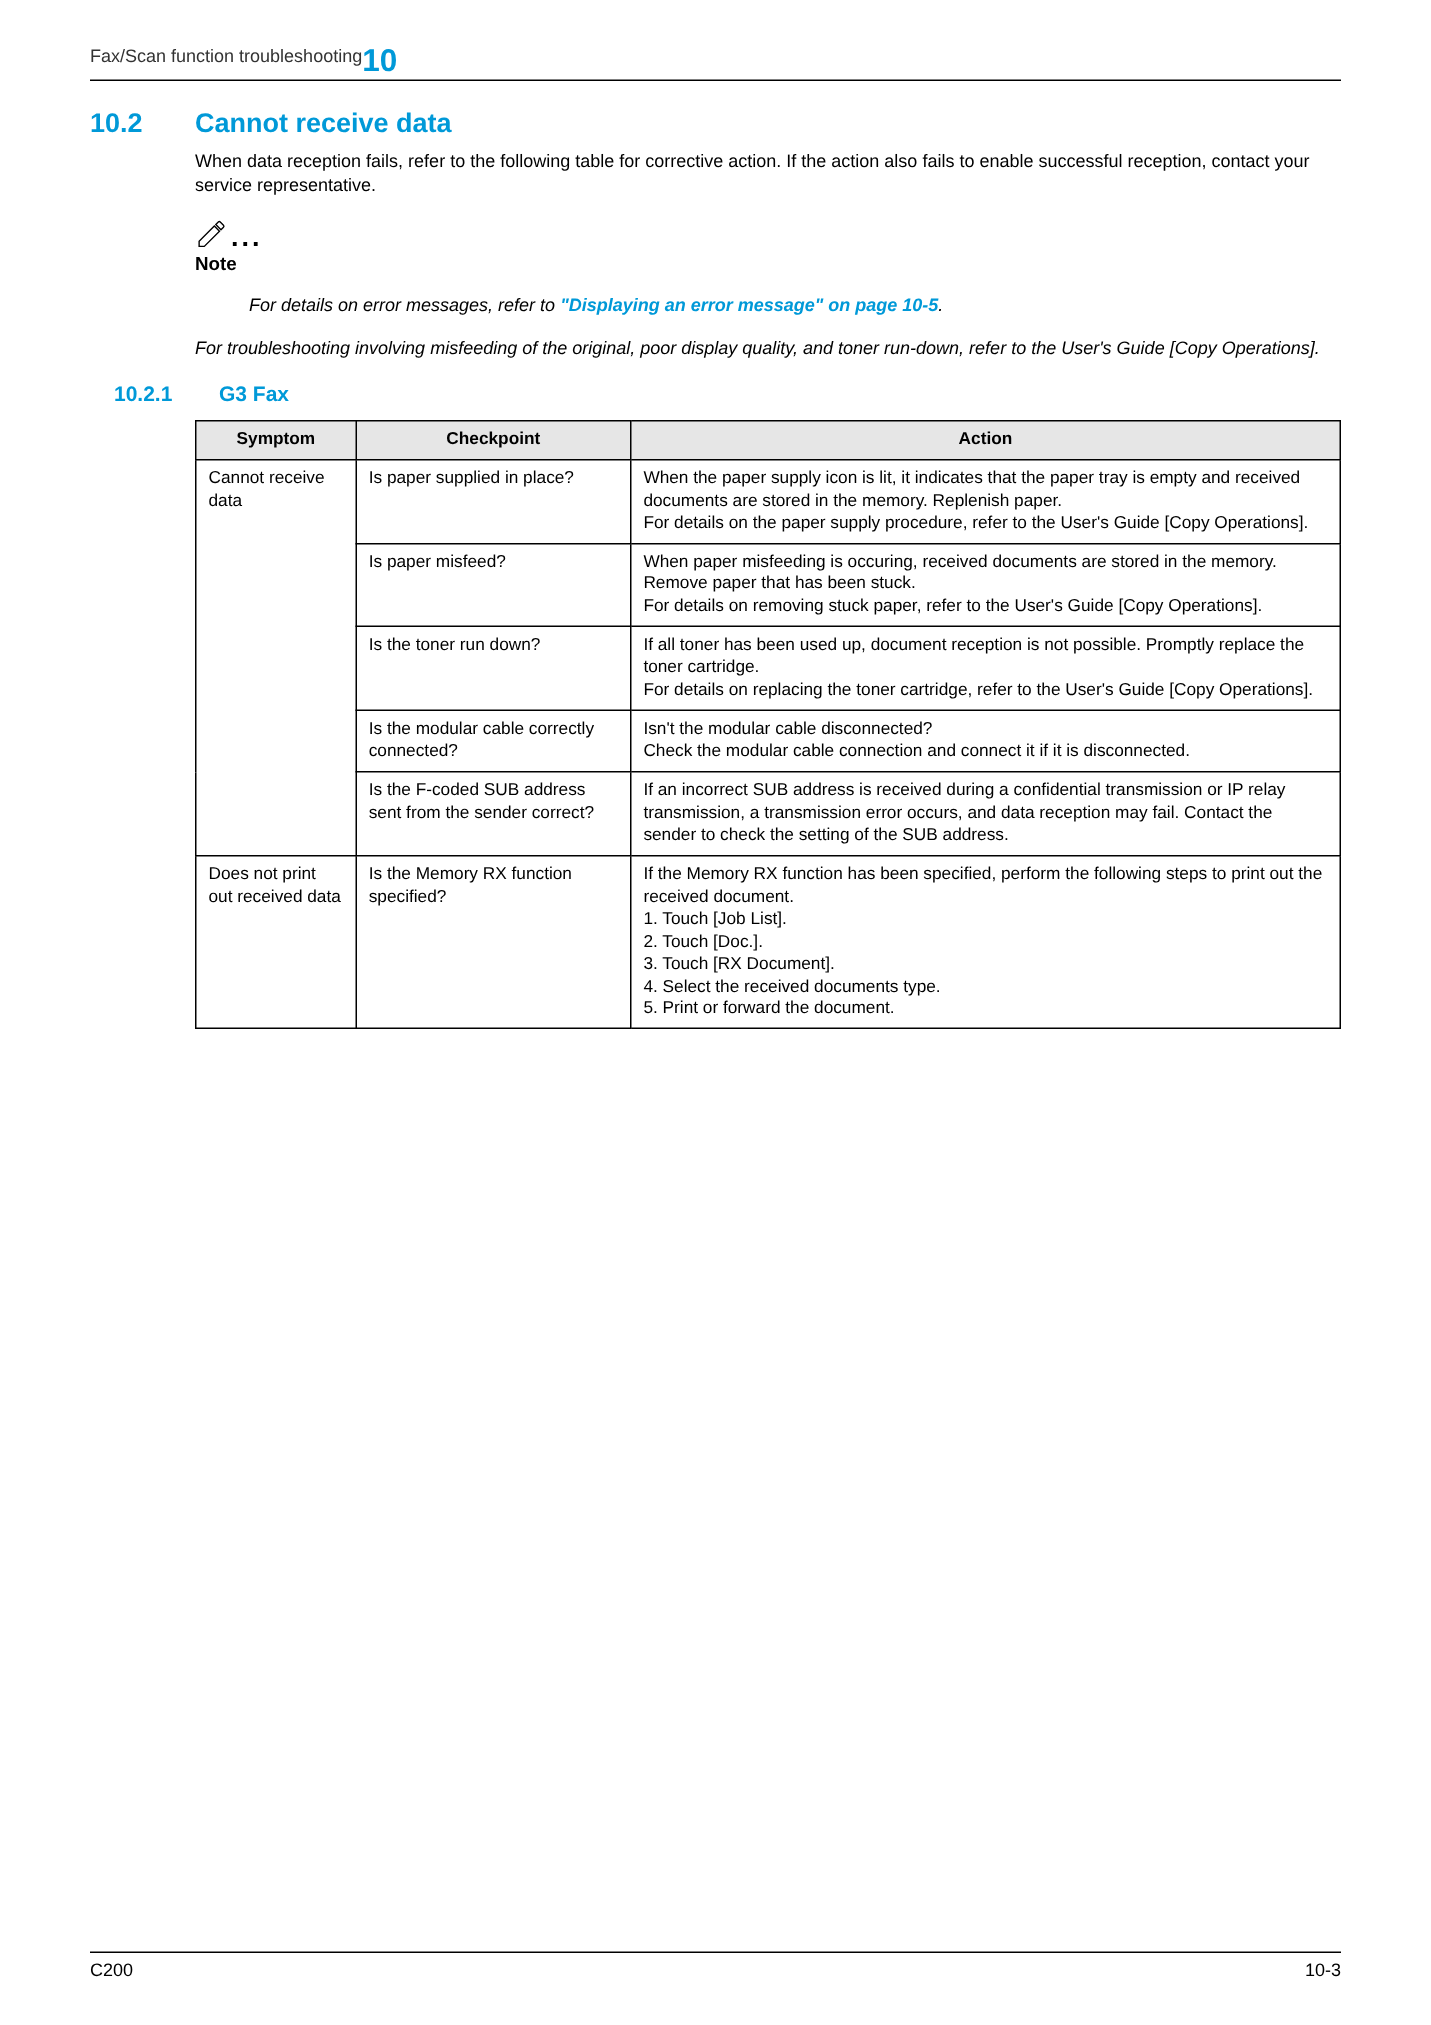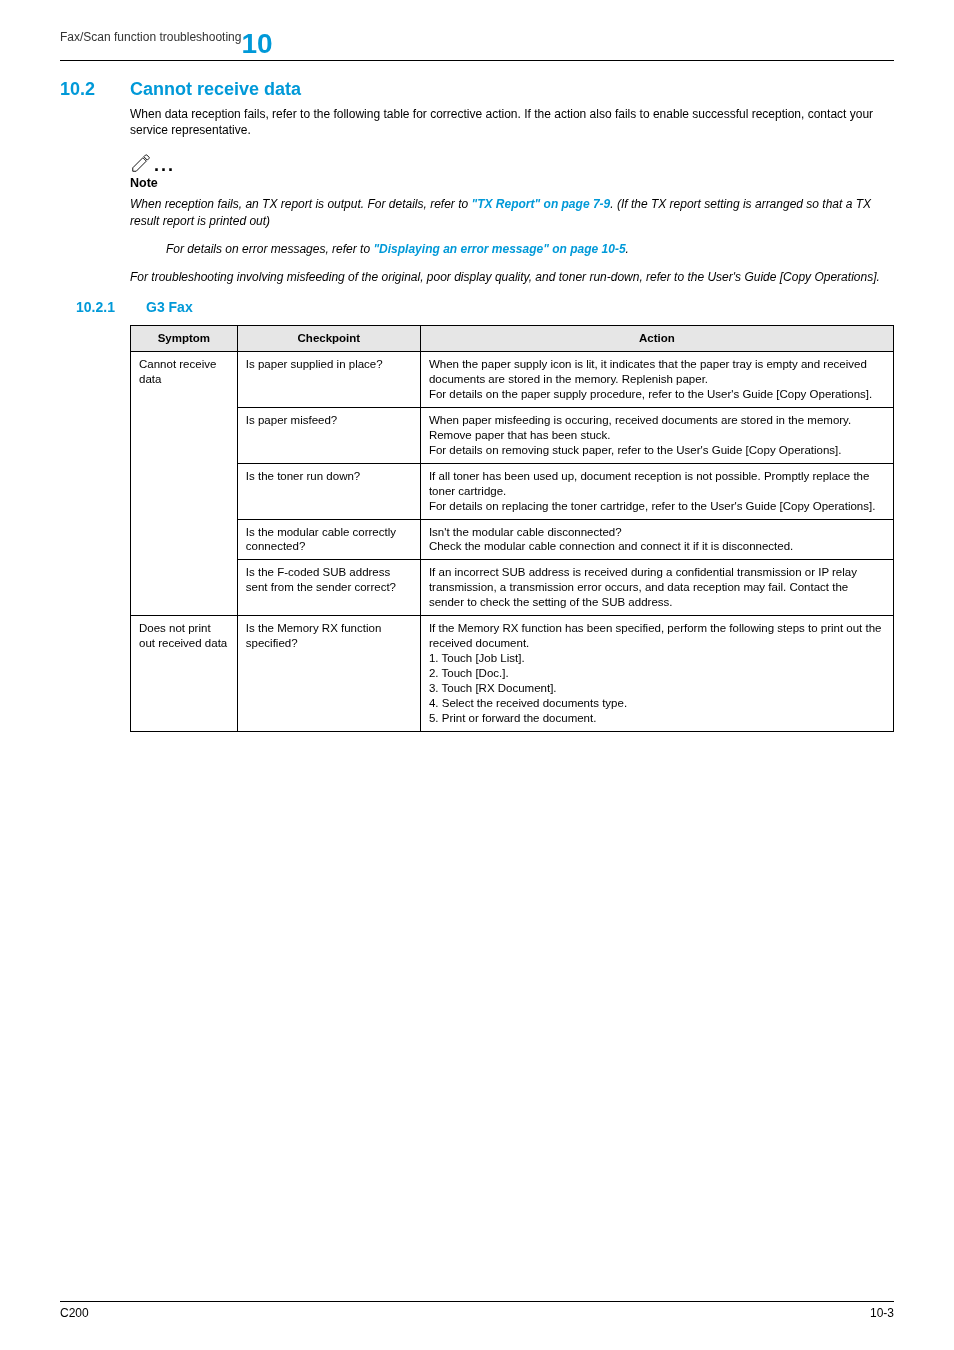--- a/index.html
+++ b/index.html
@@ -22,21 +22,21 @@
     justify-content: flex-start;
     align-items: flex-start;
     border-bottom: 1px solid #000;
     padding-bottom: 2px;
   }
   .header-left {
     font-size: 12px;
     color: #333;
   }
   .header-right {
-    font-size: 28px;
+    font-size: 21px;
     font-weight: bold;
     color: #0099d8;
     line-height: 1;
   }
   .section-title {
     margin-top: 18px;
     display: flex;
     align-items: baseline;
   }
   .sec-num {
@@ -150,23 +150,20 @@
     <div class="para">When data reception fails, refer to the following table for corrective action. If the action also fails to enable successful reception, contact your service representative.</div>
 
     <div class="note-icon-row">
       <svg width="22" height="22" viewBox="0 0 24 24">
         <path d="M3 17.25V21h3.75L17.81 9.94l-3.75-3.75L3 17.25zM20.71 7.04a1 1 0 0 0 0-1.41l-2.34-2.34a1 1 0 0 0-1.41 0l-1.83 1.83 3.75 3.75 1.83-1.83z" fill="none" stroke="#000" stroke-width="1"></path>
       </svg>
       <span style="font-size:18px; font-weight:bold; letter-spacing:2px; line-height:1;">...</span>
     </div>
     <div class="note-label">Note</div>
 
-    <div class="para italic">
-      <span>When reception fails, an TX report is output. For details, refer to </span><span class="link">"TX Report" on page 7-9</span><span>. (If the TX report setting is arranged so that a TX result report is printed out)</span>
-    </div>
 
     <div class="para italic" style="margin-top:12px;margin-left:36px;">
       <span>For details on error messages, refer to </span><span class="link">"Displaying an error message" on page 10-5</span><span>.</span>
     </div>
 
     <div class="para italic" style="margin-top:12px;">For troubleshooting involving misfeeding of the original, poor display quality, and toner run-down, refer to the User's Guide [Copy Operations].</div>
   </div>
 
   <div class="subsection">
     <div class="sub-num">10.2.1</div>

